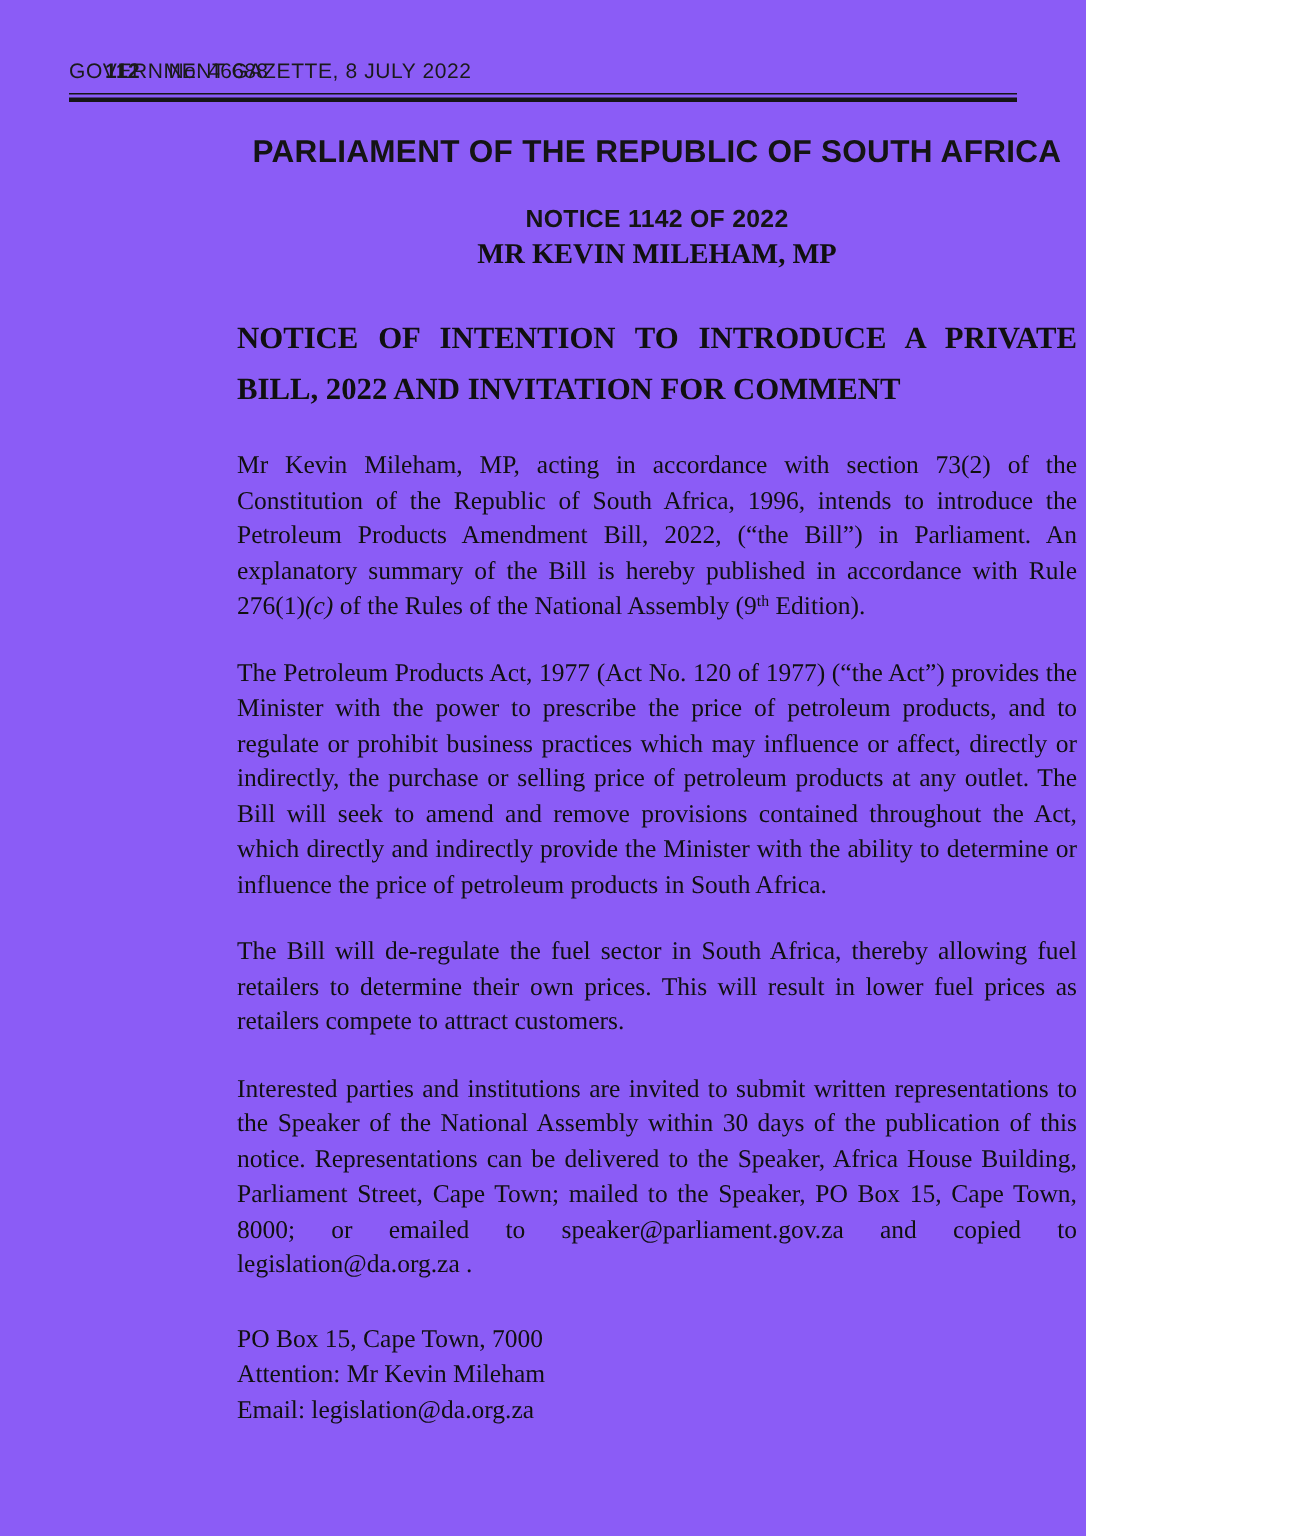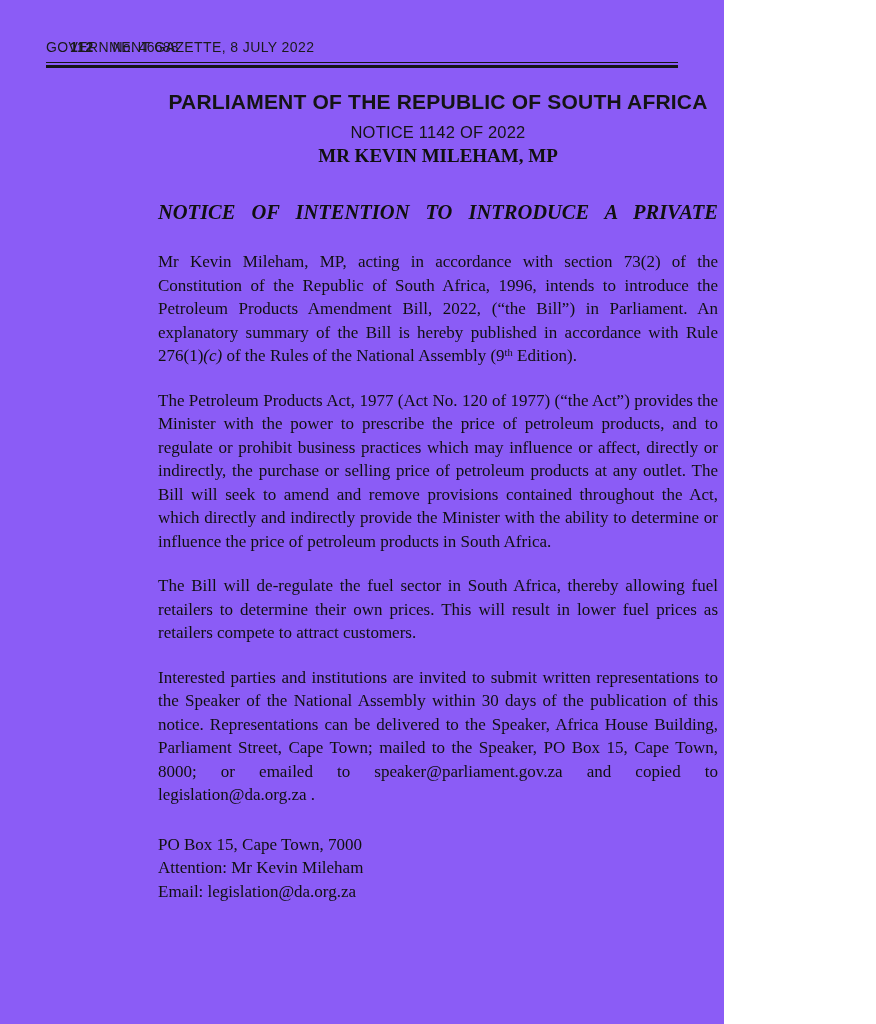--- a/index.html
+++ b/index.html
@@ -72,23 +72,23 @@
     font-family: "Liberation Sans", sans-serif;
     font-weight: bold;
     font-size: 21px;
     line-height: 20px;
     text-align: center;
     letter-spacing: 0.2px;
     color: #141414;
     white-space: nowrap;
   }
   .notice-number {
-    margin-top: 10px;
+    margin-top: 24px;
     font-family: "Liberation Sans", sans-serif;
-    font-weight: normal;
+    font-weight: bold;
     font-size: 16.5px;
     line-height: 20px;
     text-align: center;
     letter-spacing: 0.2px;
     color: #141414;
   }
   .member-name {
     margin-top: 1px;
     font-family: "Liberation Serif", serif;
     font-weight: bold;
@@ -98,21 +98,20 @@
     color: #101010;
   }
 
   .notice-title {
     margin-top: 26px;
     font-family: "Liberation Serif", serif;
     font-weight: bold;
     font-size: 20.5px;
     line-height: 34px;
     color: #101010;
-    font-style: italic;
   }
   .notice-title .t-line {
     text-align: justify;
   }
   .notice-title .t-line.justify-full {
     text-align-last: justify;
   }
 
   .body-paragraph {
     margin-top: 21px;
@@ -156,20 +155,21 @@
   <div class="content">
 
     <div class="institution">PARLIAMENT OF THE REPUBLIC OF SOUTH AFRICA</div>
 
     <div class="notice-number">NOTICE 1142 OF 2022</div>
 
     <div class="member-name">MR KEVIN MILEHAM, MP</div>
 
     <div class="notice-title">
       <div class="t-line justify-full">NOTICE OF INTENTION TO INTRODUCE A PRIVATE</div>
+      <div class="t-line">BILL, 2022 AND INVITATION FOR COMMENT</div>
     </div>
 
     <div class="body-paragraph"><span>Mr Kevin Mileham, MP, acting in accordance with section 73(2) of the Constitution of the Republic of  South Africa, 1996, intends to introduce the Petroleum Products Amendment Bill, 2022, (“the Bill”) in Parliament. An explanatory summary of the Bill is hereby published in accordance with Rule 276(1)</span><span class="ital">(c)</span><span> of the Rules of the National Assembly (9</span><span class="sup">th</span><span> Edition).</span></div>
 
     <div class="body-paragraph">The Petroleum Products Act, 1977 (Act No. 120 of 1977) (“the Act”) provides the Minister with the power to prescribe the price of petroleum products, and to regulate or prohibit business practices which may influence or affect, directly or indirectly, the purchase or selling price of petroleum products at any outlet. The Bill will seek to amend and remove provisions contained throughout the Act, which directly and indirectly provide the Minister with the ability to determine or influence the price of petroleum products in South Africa.</div>
 
     <div class="body-paragraph">The Bill will de-regulate the fuel sector in South Africa, thereby allowing fuel retailers to determine their own prices. This will result in lower fuel prices as retailers compete to attract customers.</div>
 
     <div class="body-paragraph">Interested parties and institutions are invited to submit written representations to the Speaker of the National Assembly within 30 days of the publication of this notice. Representations can be delivered to the Speaker, Africa House Building, Parliament Street, Cape Town; mailed to the Speaker, PO Box 15, Cape Town, 8000; or emailed to speaker@parliament.gov.za and copied to legislation@da.org.za .</div>
 

